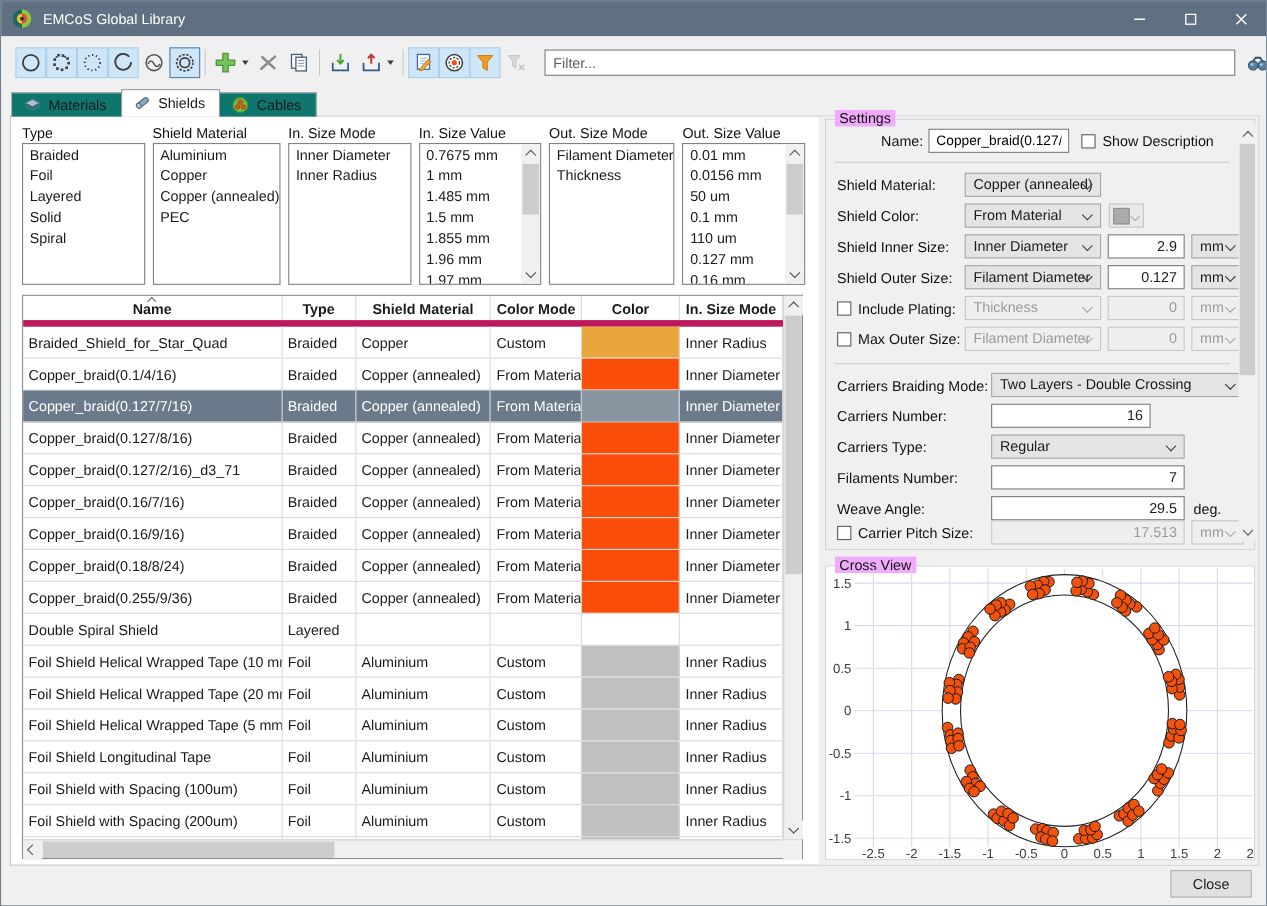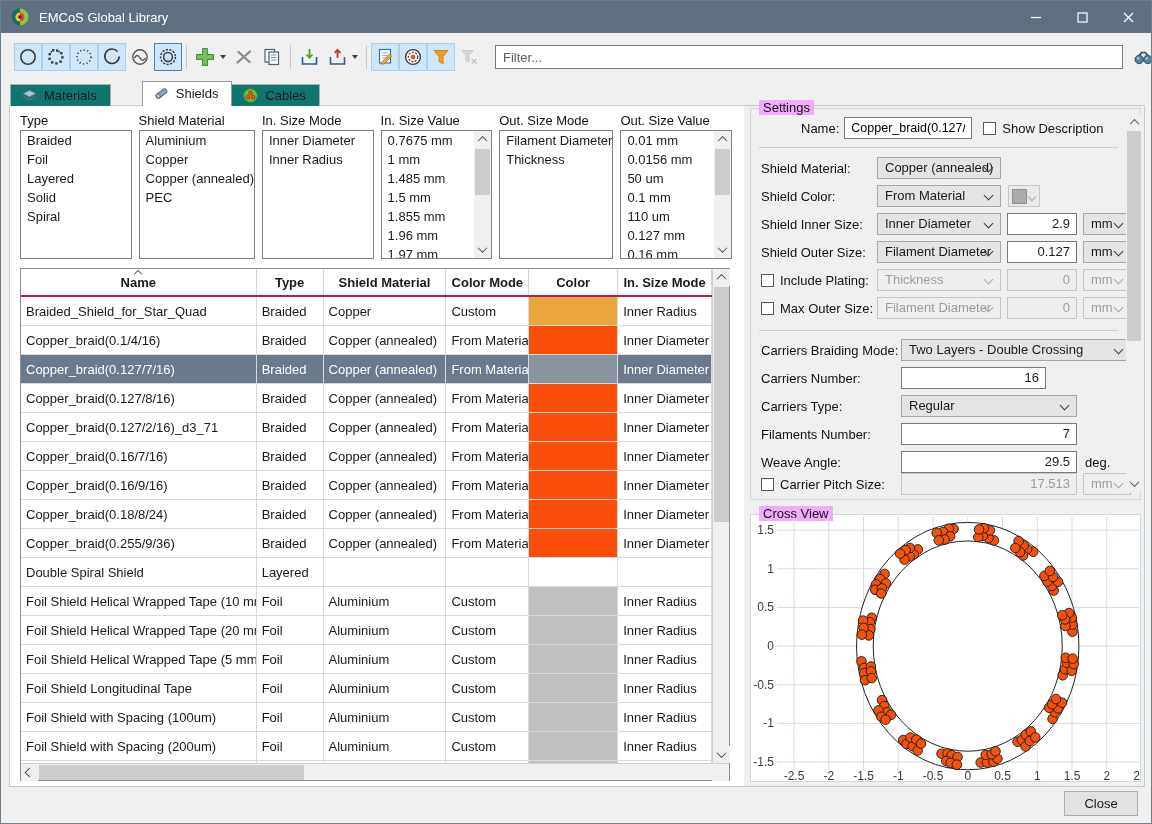--- a/index.html
+++ b/index.html
@@ -21,21 +21,21 @@
   .tbtn.current { background:#cfe6f8; border-color:#4e82ab; }
   .tbtn.disabled { opacity:.55; }
   .tsep { width:1px; height:24px; background:#c9c9c9; margin:0 4px; flex:none; }
   .caret { width:0; height:0; border-left:3.5px solid transparent; border-right:3.5px solid transparent; border-top:4.5px solid #3d3d3d; margin:0 4px 0 1px; flex:none; }
   .filter-input { width:628px; height:24px; border:1px solid #7a7a7a; background:#fff; padding:0 7px; font:13px "Liberation Sans",sans-serif; margin-left:12px; flex:none; }
   .filter-input::placeholder { color:#5d5d5d; }
 
   
   .tabbar { position:absolute; top:80px; left:9px; display:flex; align-items:flex-end; height:25px; z-index:3; }
   .tab { display:flex; align-items:center; gap:6px; padding:3px 13px 4px 10px; border:1px solid #acacac; border-bottom:none; background:#0f766e; height:22px; margin-right:-1px; }
-  .tab.active { background:#fff; height:25px; border-color:#9a9a9a; position:relative; z-index:4;margin-left:32px; }
+  .tab.active { background:#fff; height:25px; border-color:#9a9a9a; position:relative; z-index:4; }
   .tab .ticon { width:17px; height:17px; flex:none; }
 
   
   .page { position:absolute; top:104px; left:8px; width:1136px; height:682px; background:#fff; border:1px solid #c3cbd0; }
 
   
   .filters { position:absolute; left:10px; top:6px; width:712px; display:flex; gap:7px; }
   .fcol { flex:1; }
   .fcol .flabel { height:18px; line-height:18px; color:#111; }
   .flist { position:relative; height:129px; border:1px solid #7d8287; background:#fff; overflow:hidden; }
@@ -47,21 +47,21 @@
   .sb-btn { position:absolute; width:17px; height:17px; background:#f0f0f0; display:flex; align-items:center; justify-content:center; }
   .chev { width:7px; height:7px; border-right:1.4px solid #555; border-bottom:1.4px solid #555; }
   .chev.up { transform:rotate(-135deg) translate(-1px,-1px); }
   .chev.down { transform:rotate(45deg) translate(-1px,-1px); }
   .chev.left { transform:rotate(135deg); }
   .sb-thumb { position:absolute; left:1px; width:15px; background:#cdcdcd; }
 
   
   .tablewrap { position:absolute; left:10px; top:162px; width:710px; height:513px; border:1px solid #8a8f94; background:#fff; }
   .tbody-area { position:absolute; left:0; top:0; right:17px; bottom:17px; overflow:hidden; }
-  .t-header { display:flex; height:28px; border-bottom:2px solid #be185d; font-weight:bold; }
+  .t-header { display:flex; height:28px; border-bottom:6px solid #be185d; font-weight:bold; }
   .t-hcell { position:relative; display:flex; align-items:center; justify-content:center; border-right:1px solid #d6d6d6; height:100%; }
   .sortmark { position:absolute; top:2px; left:50%; width:6px; height:6px; border-right:1.2px solid #666; border-bottom:1.2px solid #666; transform:translateX(-50%) rotate(-135deg); }
   .t-row { display:flex; height:29px; border-bottom:1px solid #d9d9d9; }
   .t-cell { padding-left:5px; display:flex; align-items:center; border-right:1px solid #d9d9d9; height:100%; overflow:hidden; white-space:nowrap; }
   .t-row.sel { background:#6b7a8b; color:#fff; }
   .t-vscroll { position:absolute; top:0; right:0; width:17px; bottom:17px; background:#f0f0f0; border-left:1px solid #d0d0d0; }
   .t-hscroll { position:absolute; left:0; right:0; bottom:0; height:17px; background:#f0f0f0; border-top:1px solid #d0d0d0; }
 
   
   .right { position:absolute; left:734px; top:0; width:400px; height:680px; background:#f0f0f0; }

